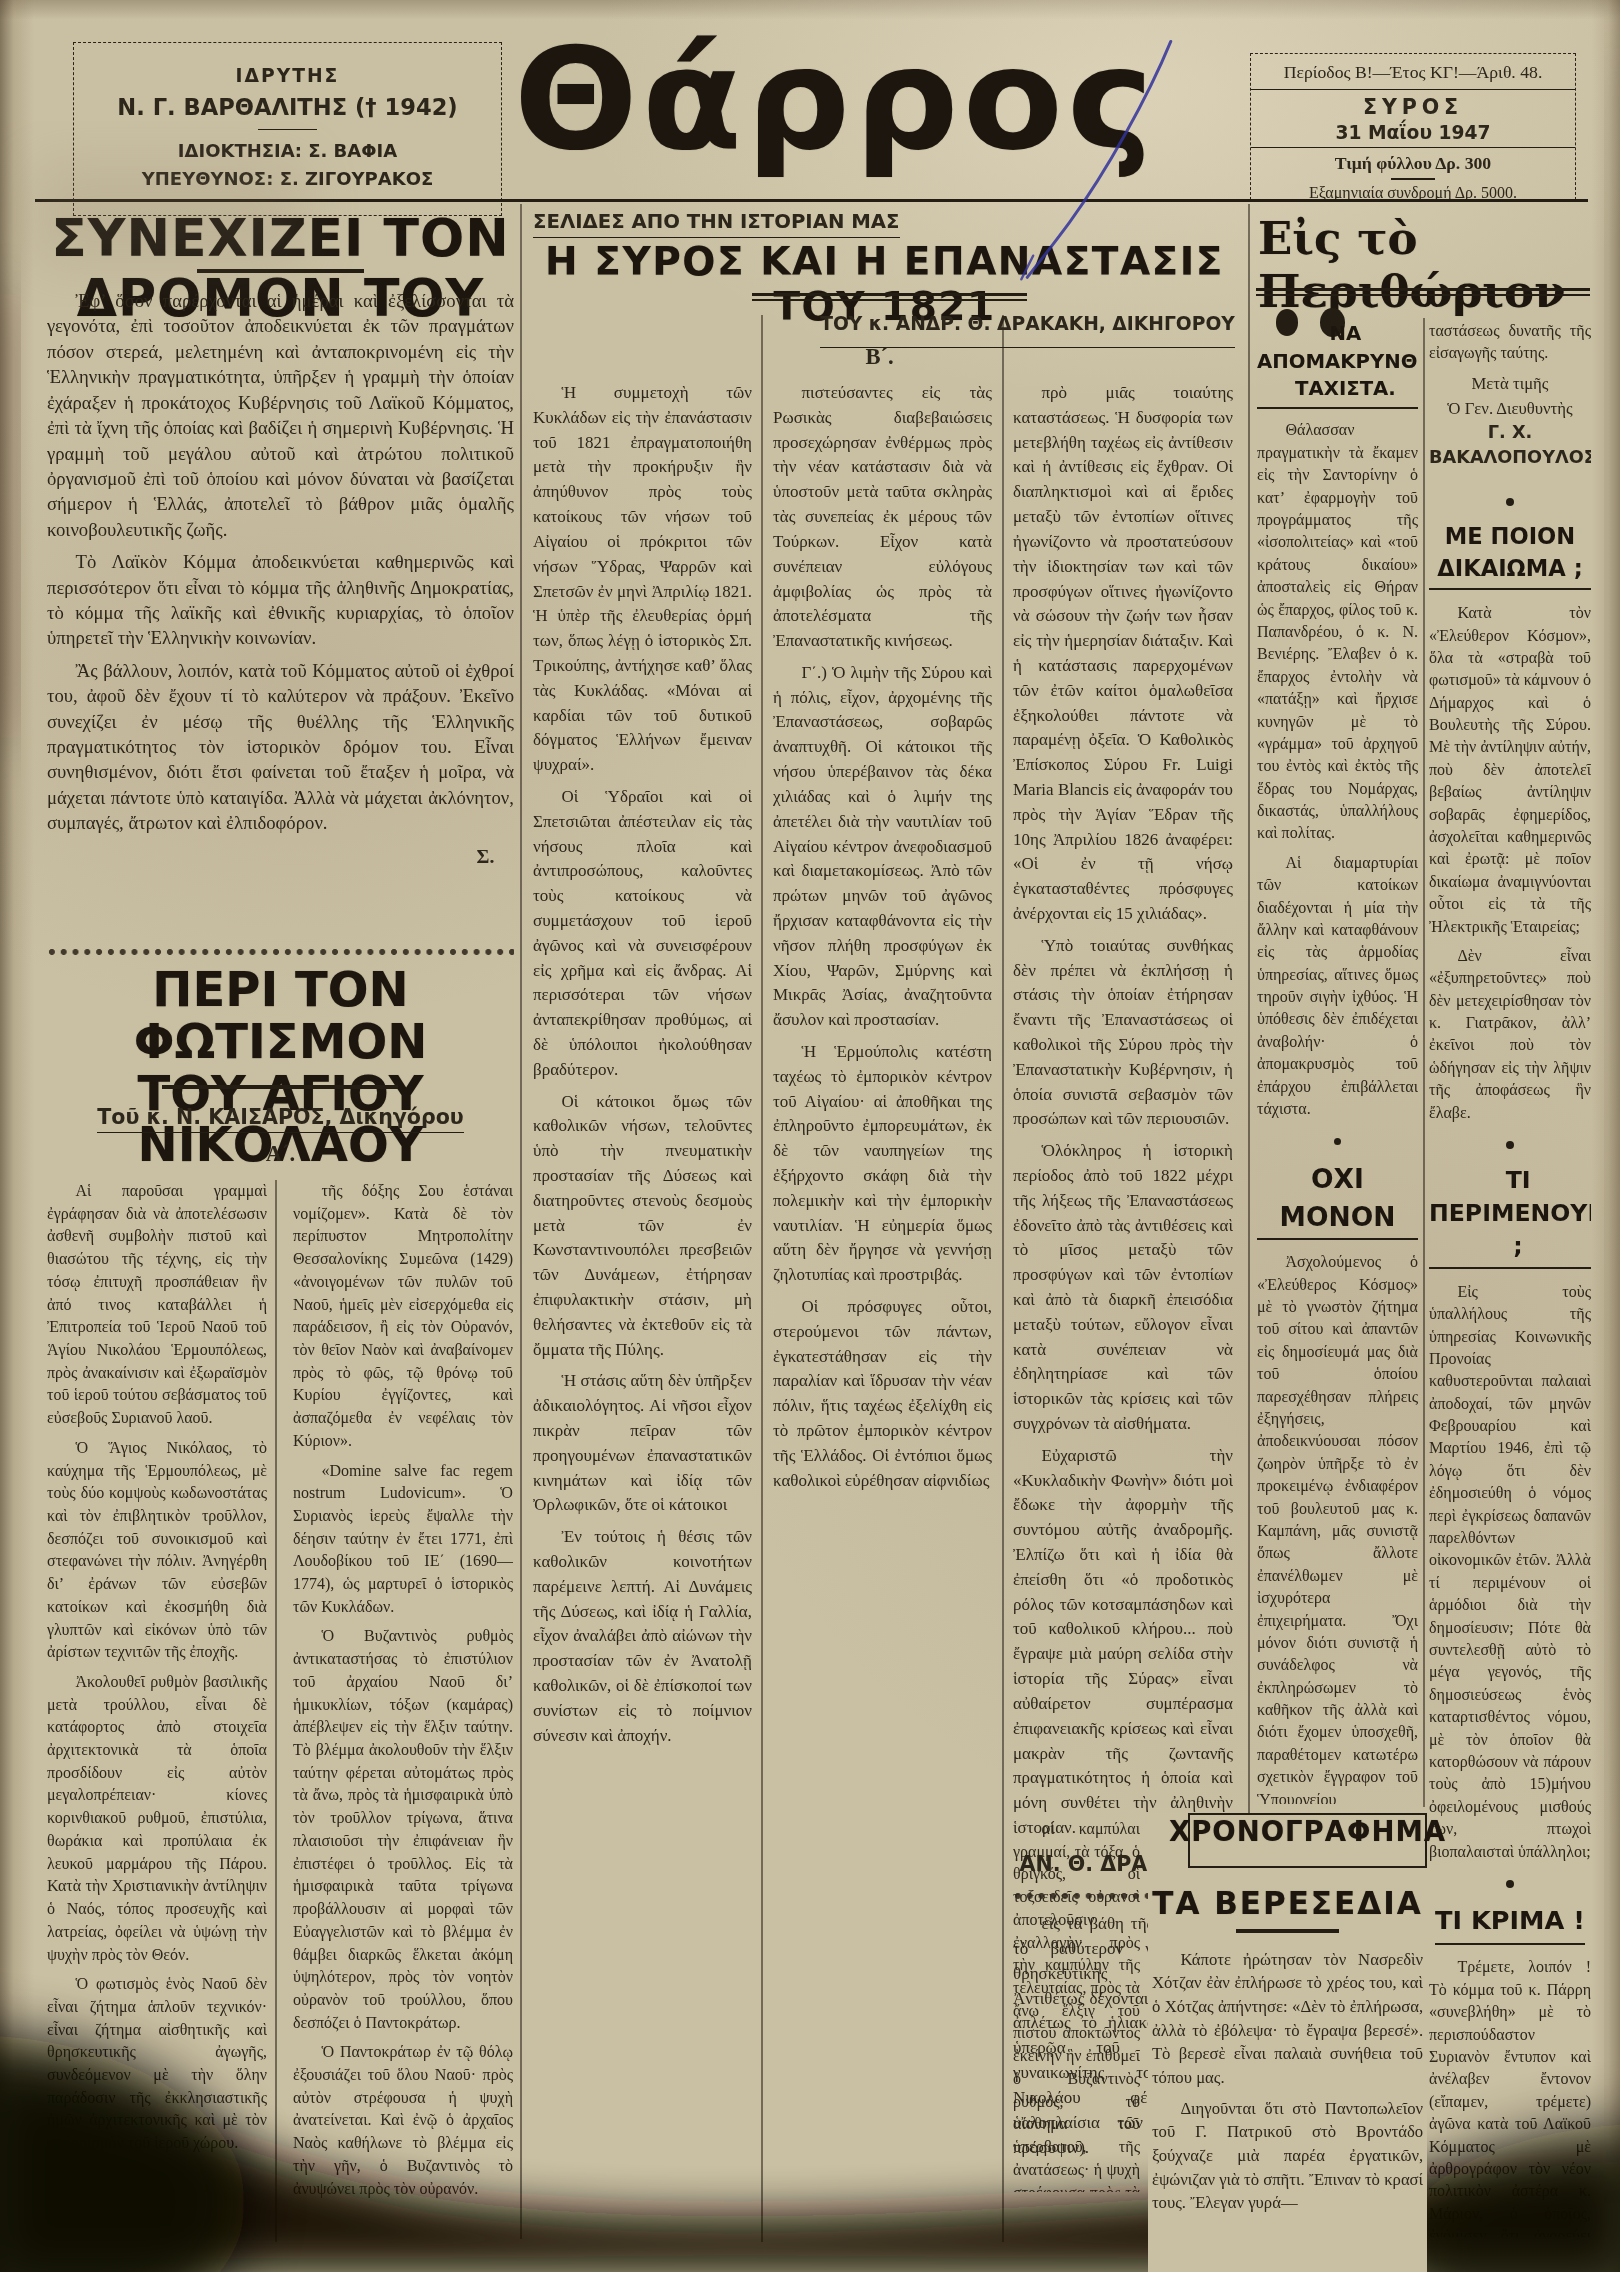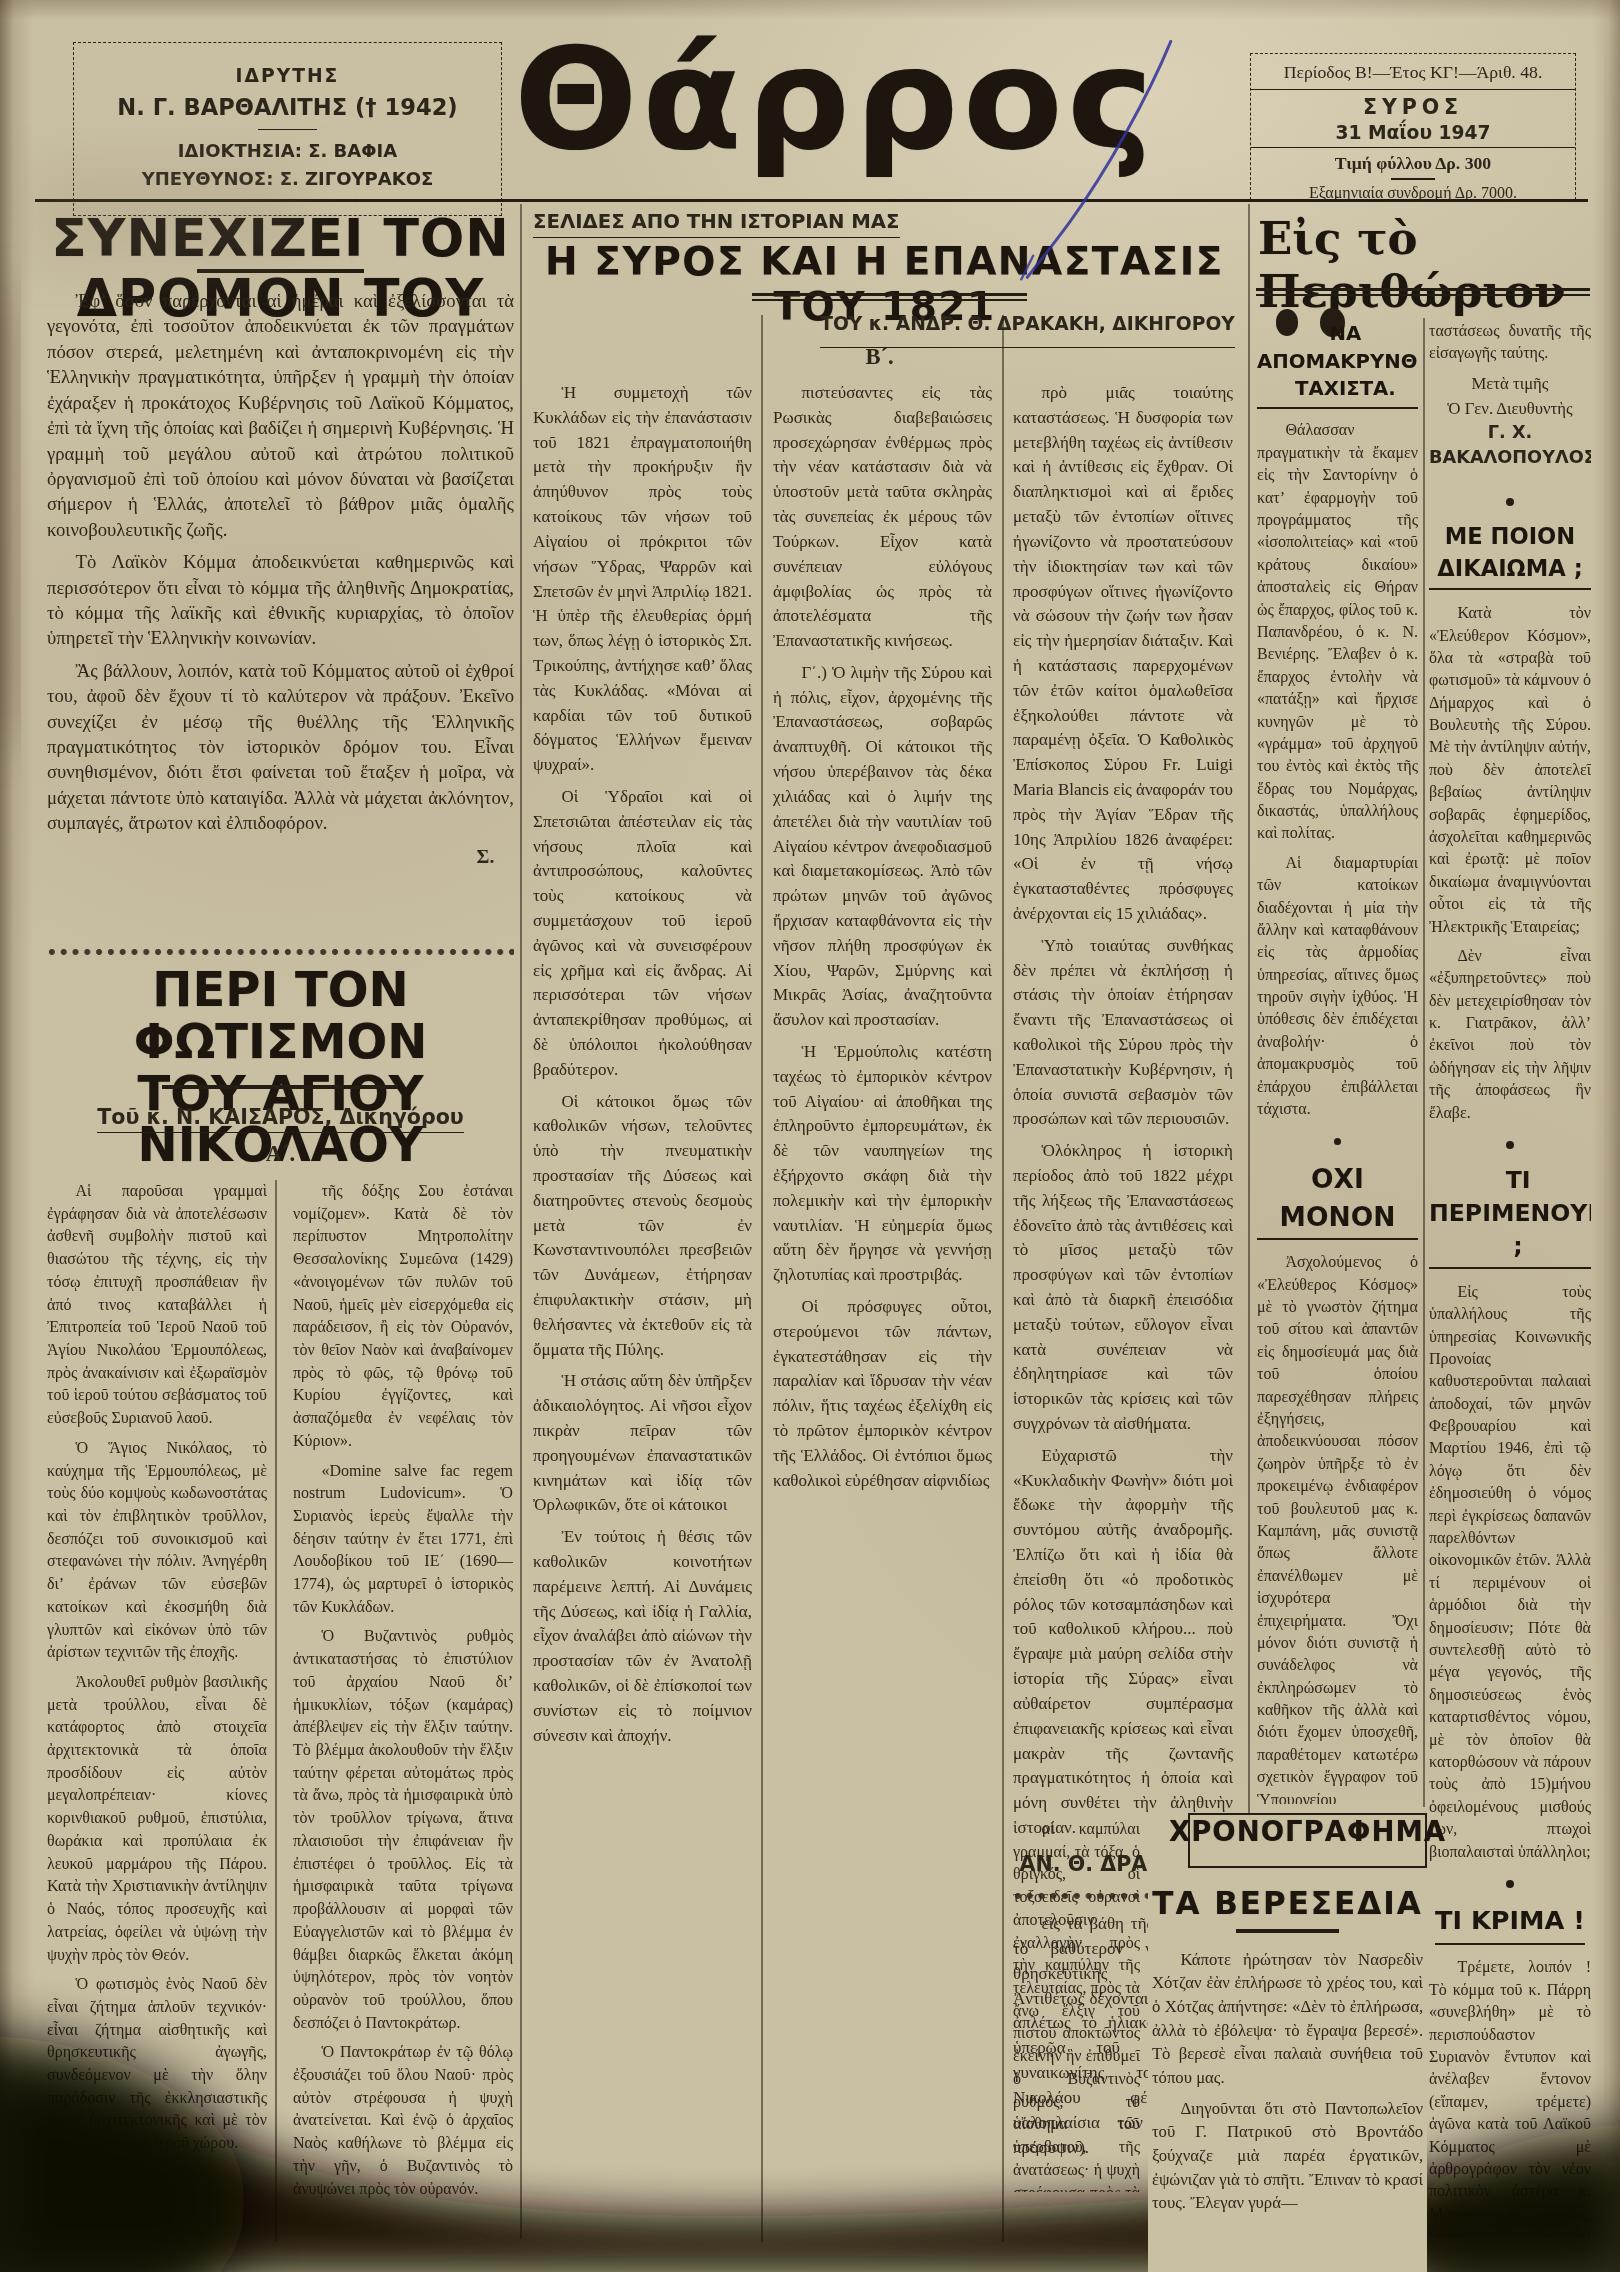--- a/index.html
+++ b/index.html
@@ -49,21 +49,21 @@
   </div>
 
   <div class="t headline" style="left:506px;top:13.8px;width:659px;text-align:center;font-size:146px;letter-spacing:3.9px;transform:scaleY(.96);">Θάρρος</div>
 
   <div class="t boxed" style="left:1250px;top:53px;width:324px;height:145px;">
     <div class="centered" style="font-size:17.7px;padding:7.9px 4.9px 5.9px 4.9px;border-bottom:1.5px solid #241d13;font-family:'Liberation Serif',serif;">Περίοδος Β!—Έτος ΚΓ!—Άριθ. 48.</div>
     <div class="centered byline" style="font-size:20.6px;letter-spacing:4.9px;padding-top:4.9px;">ΣΥΡΟΣ</div>
     <div class="centered byline" style="font-size:18.7px;padding:2.9px 0 4.9px 0;border-bottom:1.5px solid #241d13;">31 Μαΐου 1947</div>
     <div class="centered" style="font-size:17.7px;padding-top:4.9px;font-weight:bold;">Τιμή φύλλου Δρ. 300</div>
     <div style="width:44px;height:1.5px;background:#241d13;margin:3.9px auto;"></div>
-    <div class="centered" style="font-size:16px;">Εξαμηνιαία συνδρομή Δρ. 7000.</div>
+    <div class="centered" style="font-size:16px;">Εξαμηνιαία συνδρομή Δρ. 5000.</div>
   </div>
 
   <div class="hrule" style="left:35px;top:199px;width:1553px;height:2.5px;"></div>
 
   <div class="vrule" style="left:520px;top:204px;height:2035px;"></div>
   <div class="vrule" style="left:761px;top:315px;height:1927px;"></div>
   <div class="vrule" style="left:1002px;top:315px;height:1927px;"></div>
   <div class="vrule" style="left:1248px;top:204px;height:2035px;"></div>
   <div class="vrule" style="left:1423px;top:318px;height:1489px;"></div>
   <div class="vrule" style="left:275px;top:1180px;height:1062px;"></div>

